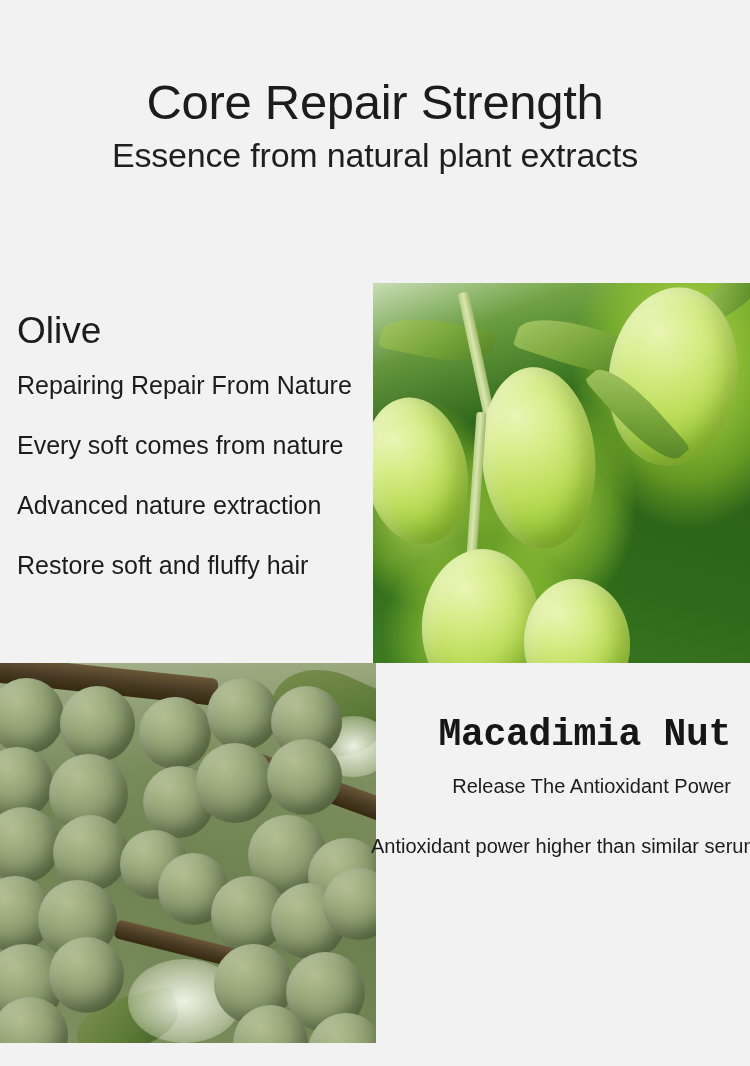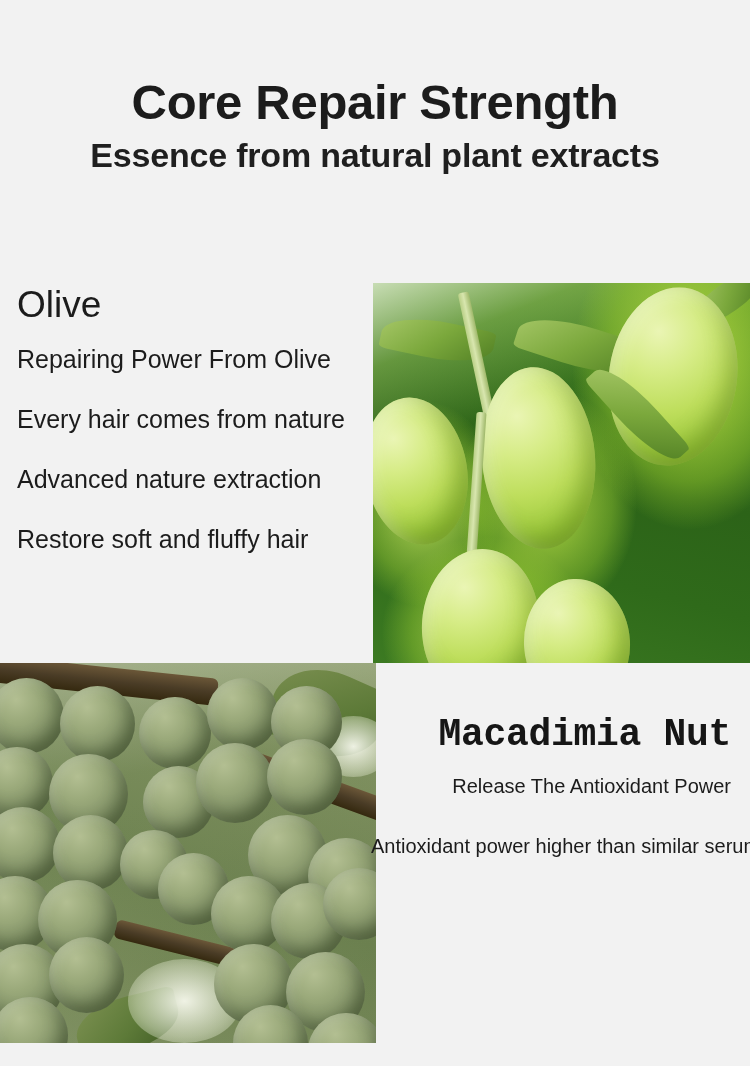--- a/index.html
+++ b/index.html
@@ -28,43 +28,43 @@
     width: 750px;
     height: 283px;
   }
   .headline {
     position: absolute;
     left: 0;
     top: 78px;
     width: 750px;
     text-align: center;
     font-size: 49px;
-    font-weight: bold;
+    font-weight: normal;
     letter-spacing: -0.3px;
     color: #1c1c1c;
     line-height: 1;
   }
   .subhead {
     position: absolute;
     left: 0;
     top: 138px;
     width: 750px;
     text-align: center;
     font-size: 34px;
-    font-weight: 700;
+    font-weight: 400;
     letter-spacing: -0.2px;
     color: #1f1f1f;
     line-height: 1;
   }
 
   
   .olive-text {
     position: absolute;
     left: 17px;
-    top: 286px;
+    top: 312px;
     width: 350px;
   }
   .olive-title {
     font-size: 37px;
     font-weight: 400;
     color: #1c1c1c;
     line-height: 1;
     margin: 0 0 24px 0;
   }
   .olive-line {
@@ -203,22 +203,22 @@
     <div class="leaf lf3"></div>
     <div class="olv olv2"></div>
     <div class="olv olv3"></div>
     <div class="stem st2"></div>
     <div class="olv olv4"></div>
     <div class="olv olv5"></div>
   </div>
 
   <div class="olive-text">
     <div class="olive-title">Olive</div>
-    <div class="olive-line">Repairing Power From Olive</div>
-    <div class="olive-line">Every hair comes from nature</div>
+    <div class="olive-line">Repairing Repair From Nature</div>
+    <div class="olive-line">Every soft comes from nature</div>
     <div class="olive-line">Advanced nature extraction</div>
     <div class="olive-line">Restore soft and fluffy hair</div>
   </div>
 
   <div class="photo mac-photo">
     <div class="branch" style="left:-2%;top:1%;width:60%;height:7%;transform:rotate(6deg);"></div>
     <div class="branch" style="left:62%;top:30%;width:48%;height:6%;transform:rotate(20deg);"></div>
     <div class="branch" style="left:30%;top:72%;width:40%;height:5%;transform:rotate(14deg);"></div>
     <div class="mleaf" style="left:72%;top:2%;width:30%;height:22%;transform:rotate(24deg);"></div>
     <div class="mleaf" style="left:20%;top:88%;width:28%;height:14%;transform:rotate(-14deg);"></div>

